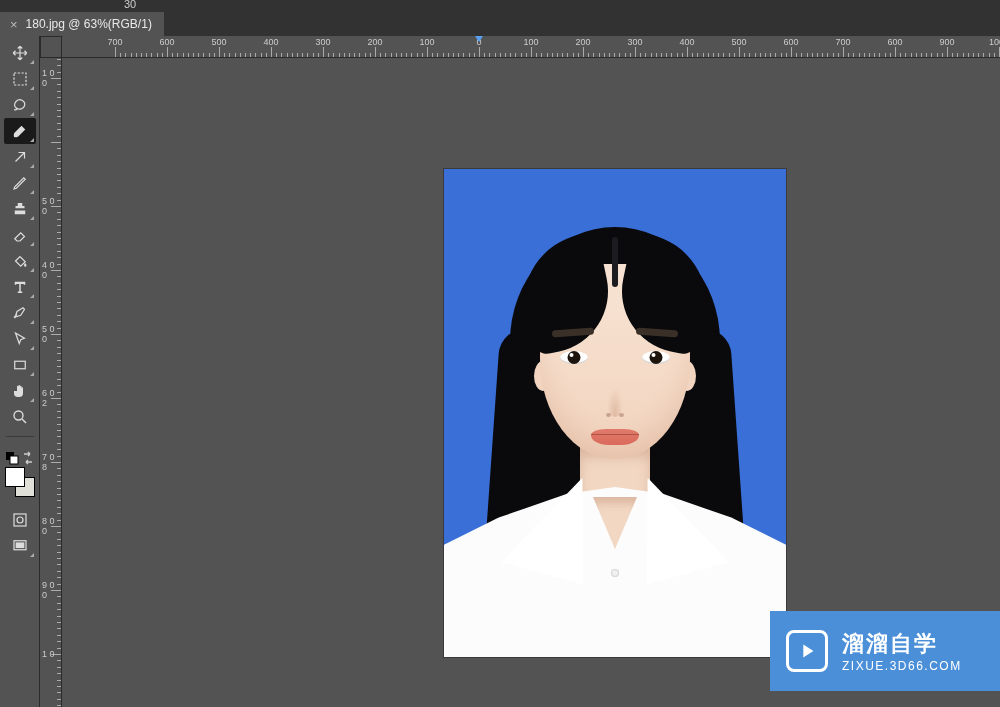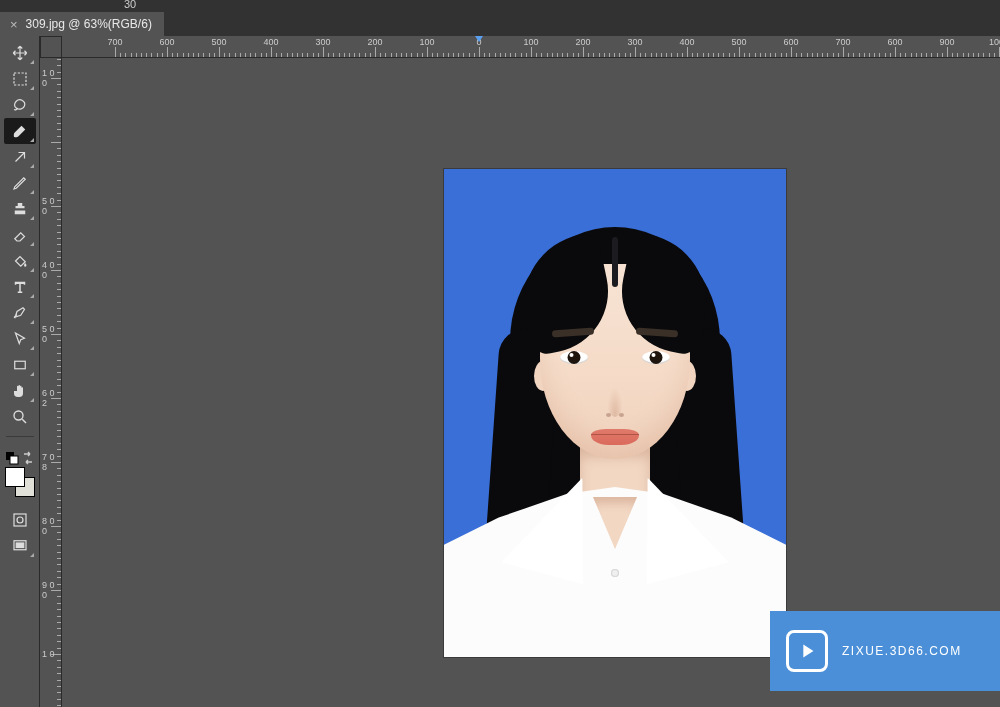--- a/index.html
+++ b/index.html
@@ -273,21 +273,21 @@
 </head>
 <body>
 
 <div class="top-bar">
   <span class="top-bar-label">30</span>
 </div>
 
 <div class="tab-bar">
   <div class="tab">
     <span class="tab-close">×</span>
-    <span><span>309.jpg</span> @ <span>63%</span>(<span>RGB/6</span>)</span>
+    <span><span>180.jpg</span> @ <span>63%</span>(<span>RGB/1</span>)</span>
   </div>
 </div>
 
 <div class="ruler-corner"></div>
 <div class="ruler-h">
     <div class="ruler-h-inner" id="ruler-h">
       <div class="ruler-tick major" style="left: 53px;"></div>
       <div class="ruler-label" style="left: 53px;">700</div>
       <div class="ruler-tick minor" style="left: 58.2px;"></div>
       <div class="ruler-tick minor" style="left: 63.4px;"></div>
@@ -755,15 +755,16 @@
   </div>
 </div>
 
 <div class="watermark">
   <div class="wm-icon">
     <svg viewBox="0 0 24 24" fill="#fff">
         <path d="M8 5v14l11-7z"></path>
       </svg>
   </div>
   <div class="wm-text">
+    <div class="wm-title">溜溜自学</div>
     <div class="wm-url">ZIXUE.3D66.COM</div>
   </div>
 </div>
 
 </body></html>

